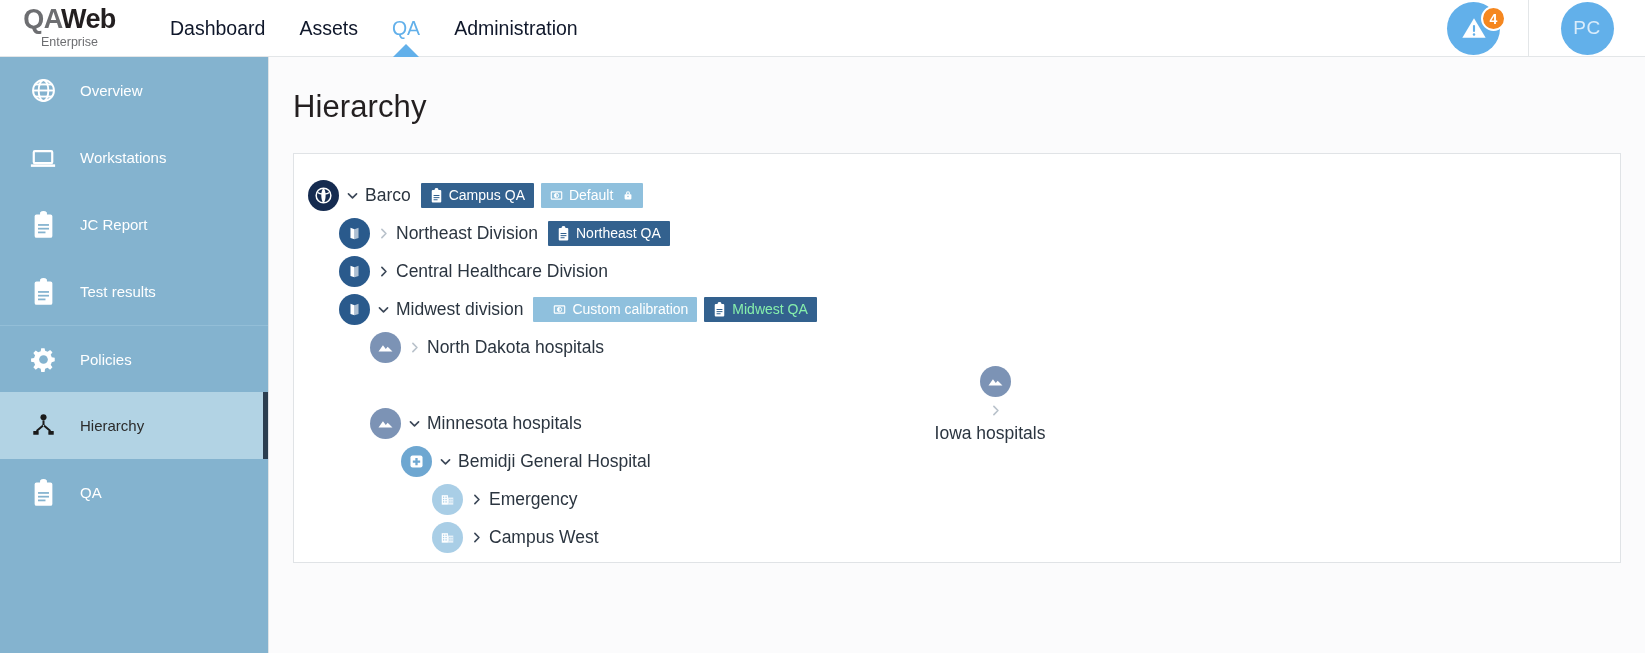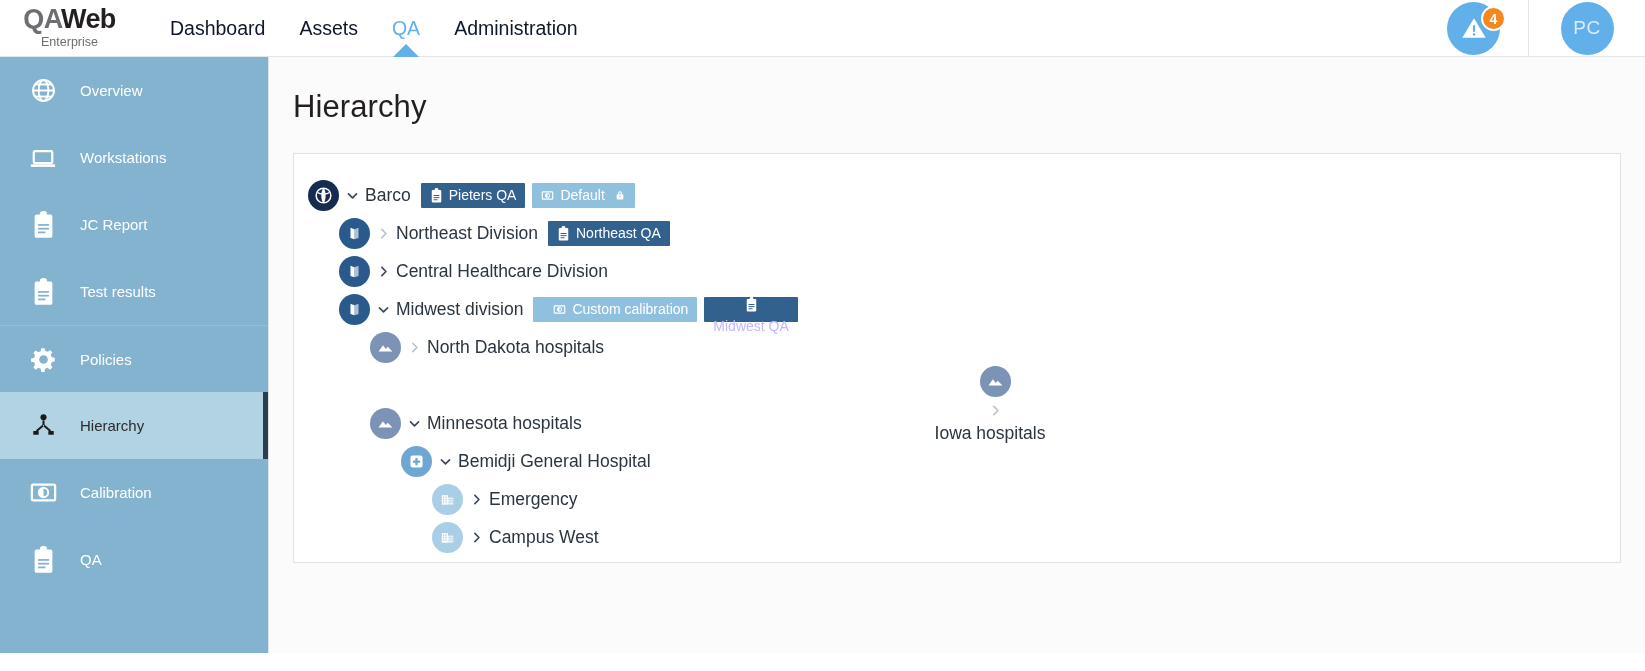--- a/index.html
+++ b/index.html
@@ -363,30 +363,20 @@
           <circle cx="12" cy="4.6" r="2.7"></circle>
           <path d="M11.1 7.4h1.8v4.1h-1.8z"></path>
           <path d="M11.6 10.8 5.3 16.2l1.15 1.38 6.3-5.4zM12.4 10.8l6.3 5.4-1.15 1.38-6.3-5.4z"></path>
           <rect x="2.9" y="16.9" width="4.8" height="3.4" rx="0.5"></rect>
           <rect x="16.3" y="16.9" width="4.8" height="3.4" rx="0.5"></rect>
         </svg>
       </span>
       <span class="lbl">Hierarchy</span>
     </div>
 
-    <div class="side-item">
-      <span class="ico">
-        <svg width="29" height="29" viewBox="0 0 24 24" fill="none">
-          <rect x="2.4" y="5.4" width="19.2" height="13.2" rx="1.1" stroke="#ffffff" stroke-width="1.9"></rect>
-          <path d="M12 8.1a3.9 3.9 0 0 0 0 7.8z" fill="#ffffff"></path>
-          <circle cx="12" cy="12" r="3.9" stroke="#ffffff" stroke-width="1.6"></circle>
-        </svg>
-      </span>
-      <span class="lbl">Calibration</span>
-    </div>
 
     <div class="side-item">
       <span class="ico">
         <svg width="25" height="28" viewBox="0 0 20 24" fill="#ffffff">
           <path d="M4 3h3.1a2.9 2.9 0 0 1 5.8 0H16a1.6 1.6 0 0 1 1.6 1.6v16.8A1.6 1.6 0 0 1 16 23H4a1.6 1.6 0 0 1-1.6-1.6V4.6A1.6 1.6 0 0 1 4 3z"></path>
           <rect x="7.2" y="0.6" width="5.6" height="3.6" rx="1.1" fill="#ffffff"></rect>
           <rect x="5.3" y="11.2" width="9.4" height="1.5" fill="#84b3cf"></rect>
           <rect x="5.3" y="14.4" width="9.4" height="1.5" fill="#84b3cf"></rect>
           <rect x="5.3" y="17.6" width="6.4" height="1.5" fill="#84b3cf"></rect>
         </svg>
@@ -411,21 +401,21 @@
                 <polyline points="3,6 8,11 13,6"></polyline>
               </svg>
             </span>
             <span class="node-label">Barco</span>
             <span class="chip dark" style="color: rgb(255, 255, 255);">
               <span style="color: rgb(51, 97, 142);">
                 <svg width="13" height="15" viewBox="0 0 20 24">
                   <use href="#sym-chip-clip"></use>
                 </svg>
               </span>
-              <span>Pieters QA</span>
+              <span>Campus QA</span>
             </span>
             <span class="chip light" style="color: rgb(255, 255, 255);">
               <span style="color: rgb(143, 192, 221);">
                 <svg width="13" height="15" viewBox="0 0 24 24">
                   <use href="#sym-chip-cal"></use>
                 </svg>
               </span>
               <span>Default</span>
               <span style="color: rgb(143, 192, 221); margin-left: 3px;">
                 <svg width="12" height="14" viewBox="0 0 24 24">
@@ -481,21 +471,21 @@
             </span>
             <span class="node-label">Midwest division</span>
             <span class="chip light" style="color: rgb(255, 255, 255); padding-left: 20px;">
               <span style="color: rgb(143, 192, 221);">
                 <svg width="13" height="15" viewBox="0 0 24 24">
                   <use href="#sym-chip-cal"></use>
                 </svg>
               </span>
               <span>Custom calibration</span>
             </span>
-            <span class="chip dark" style="color: #c4b5fd; flex-direction: column;">
+            <span class="chip dark" style="color: #86efac;">
               <span style="color: rgb(51, 97, 142);">
                 <svg width="13" height="15" viewBox="0 0 20 24">
                   <use href="#sym-chip-clip"></use>
                 </svg>
               </span>
               <span>Midwest QA</span>
             </span>
           </div>
           <div class="tree-row" style="padding-left: 76px;">
             <span class="node-ico ico-reg">

